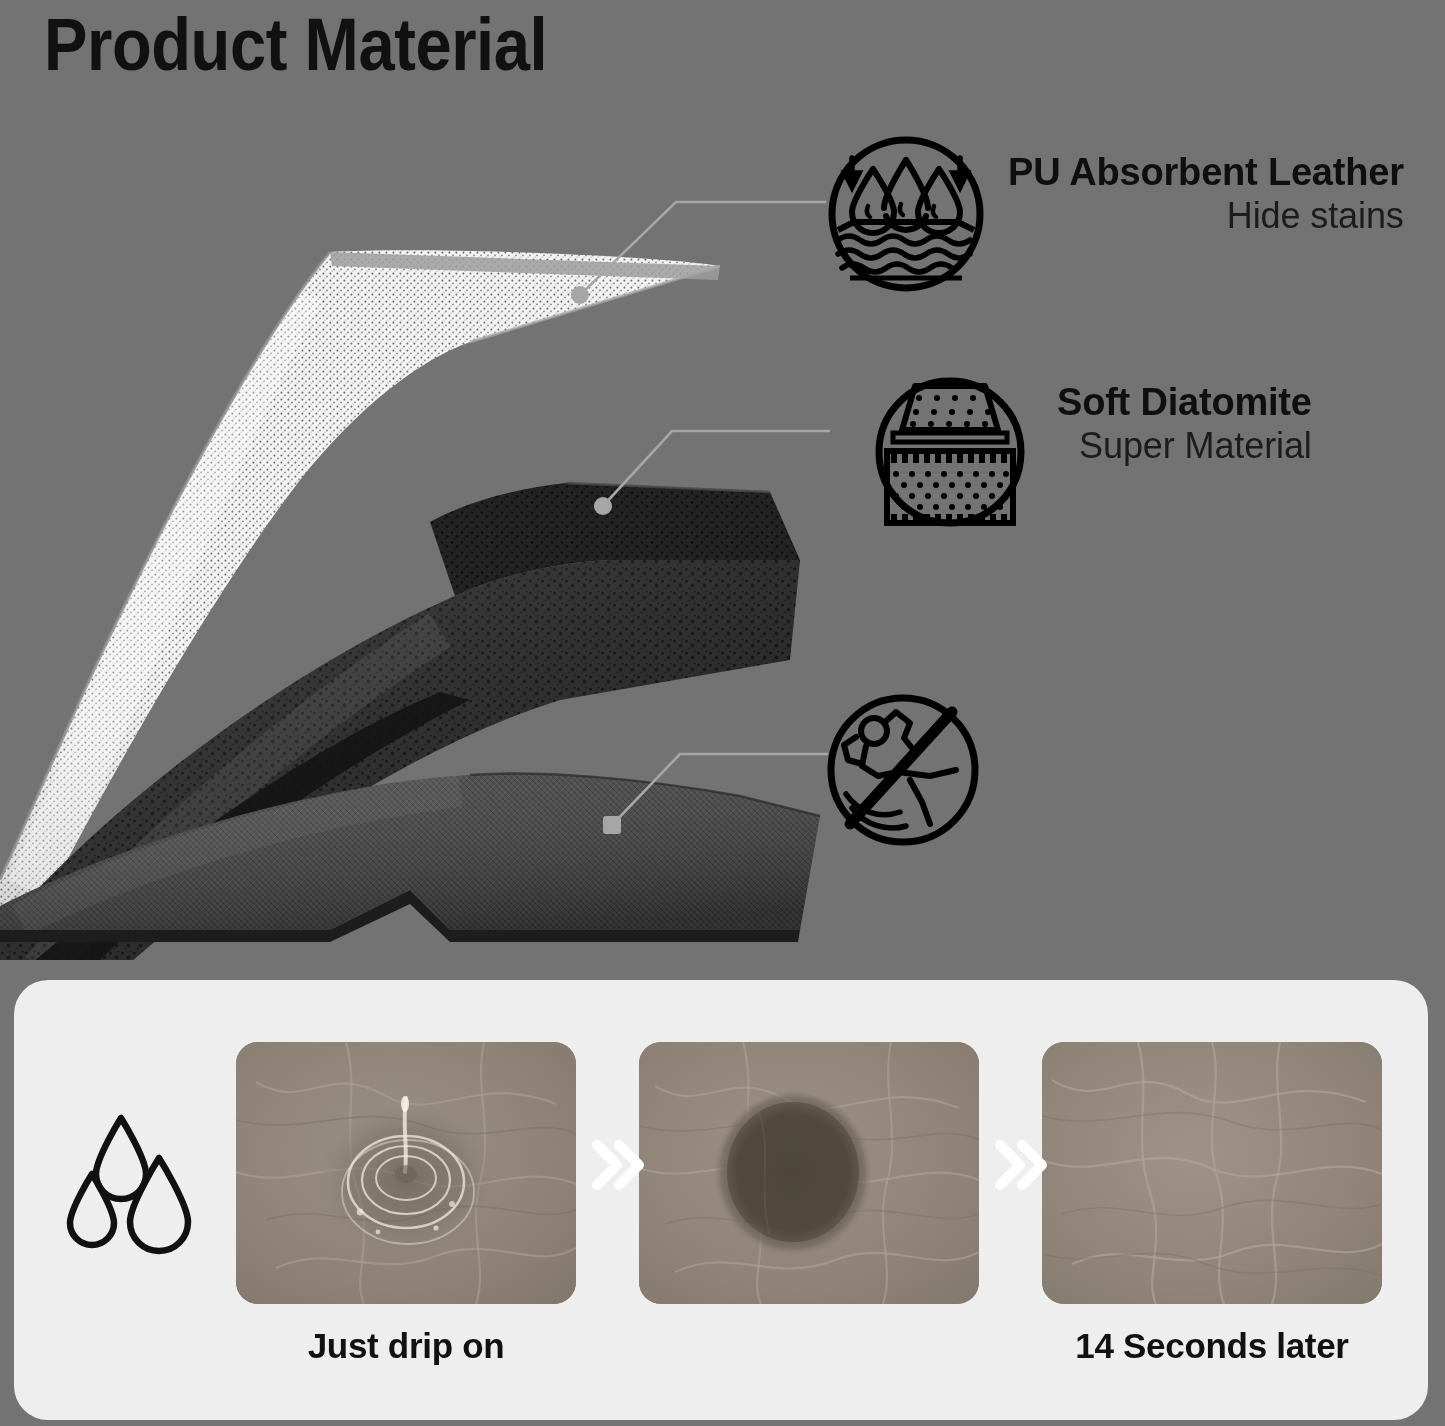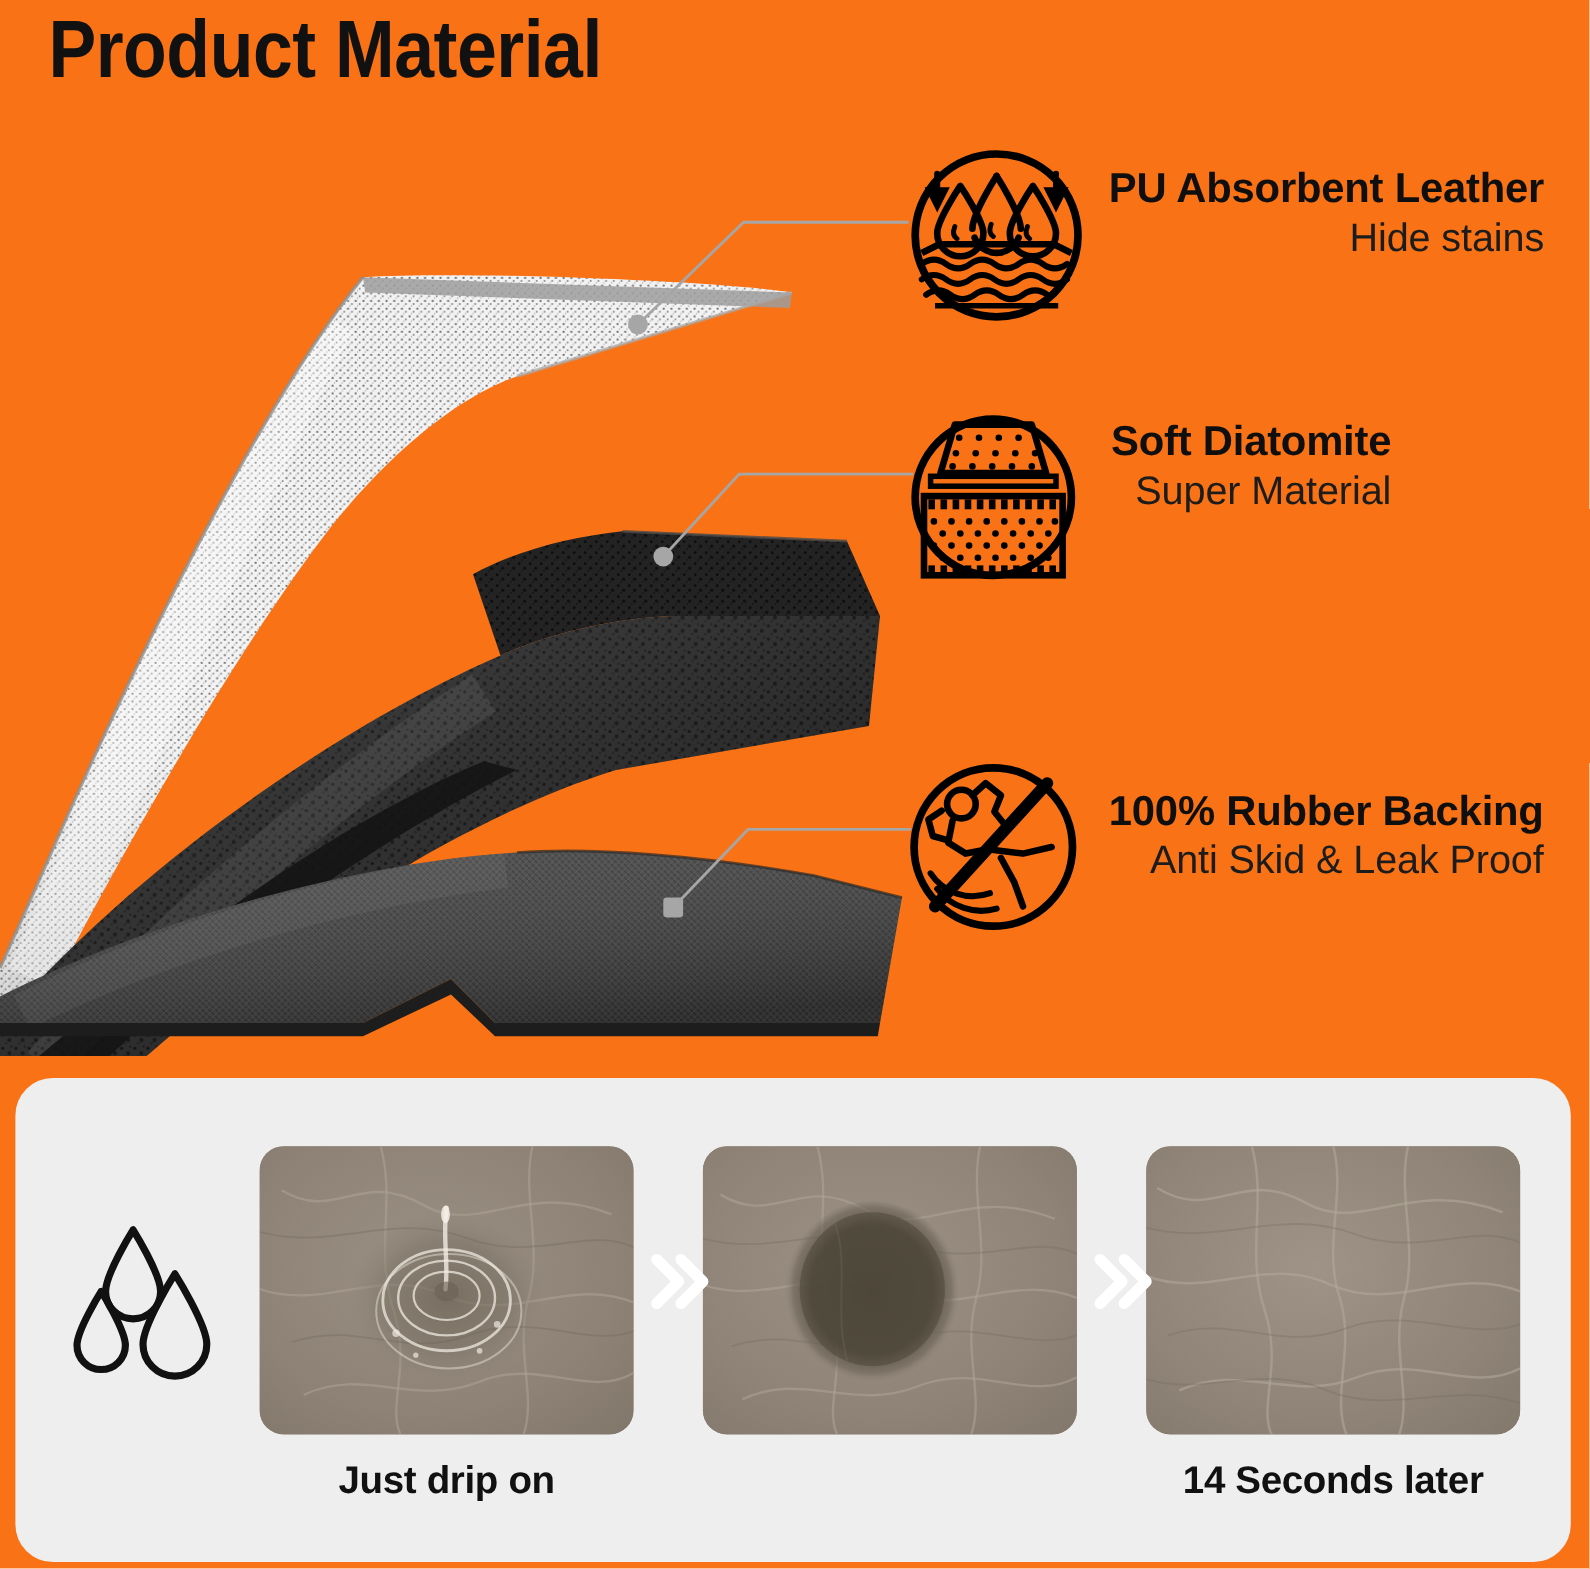--- a/index.html
+++ b/index.html
@@ -2,40 +2,40 @@
 <html><head>
 <meta charset="utf-8">
 <style>
   * { box-sizing: border-box; margin: 0; padding: 0; }
   html, body {
     width: 1445px; height: 1426px;
     background: #ffffff;
     font-family: "Liberation Sans", sans-serif;
     overflow: hidden;
   }
-  #page { position: relative; width: 1445px; height: 1426px; background: #f97316; }
+  #page { position: relative; width: 1445px; height: 1426px; background: #737373; }
 
   
   #page-title {
     position: absolute; left: 44px; top: 2px;
     font-size: 74px; font-weight: 700;
     letter-spacing: -0.5px;
     color: #111111;
     transform: scaleX(0.88);
     transform-origin: left top;
     white-space: nowrap;
   }
 
   
   #layer-illustration { position: absolute; left: 0px; top: 230px; width: 840px; height: 730px; }
 
   
   .callout { position: absolute; display: flex; align-items: flex-start; }
   #callout-0 { left: 826px; top: 134px; }
-  #callout-1 { left: 828px; top: 372px; }
+  #callout-1 { left: 875px; top: 372px; }
   #callout-2 { left: 826px; top: 690px; }
 
   .callout-icon { width: 160px; height: 160px; flex: 0 0 160px; }
   .callout-text { margin-left: 22px; padding-top: 16px; }
   .callout-title {
     font-size: 38px; font-weight: 700; color: #0f0f0f;
     line-height: 1.16; white-space: nowrap; letter-spacing: -0.2px;
   }
   .callout-sub {
     font-size: 36px; font-weight: 400; color: #1c1c1c;
@@ -377,24 +377,20 @@
 
           <path d="M84 90 L 96 112 L 104 134"></path>
 
           <path d="M20 104 A 46 46 0 0 0 74 122" stroke-width="5.5"></path>
           <path d="M26 118 A 50 50 0 0 0 80 136" stroke-width="5.5"></path>
         </g>
 
         <line x1="126" y1="22" x2="24" y2="134" stroke="#000" stroke-width="11" stroke-linecap="round"></line>
       </svg>
     </div>
-    <div class="callout-text">
-      <div class="callout-title">100% Rubber Backing</div>
-      <div class="callout-sub">Anti Skid &amp; Leak Proof</div>
-    </div>
   </div>
 
   <div id="demo-panel">
 
     <div id="droplet-cluster">
       <svg width="180" height="160" viewBox="0 0 180 160" xmlns="http://www.w3.org/2000/svg">
 
         <path d="M63 10 C 63 10, 38 50, 38 66 A 25 25 0 0 0 88 66 C 88 50, 63 10, 63 10 Z" fill="none" stroke="#111" stroke-width="6.5" stroke-linejoin="round"></path>
 
         <path d="M34 66 C 34 66, 12 101, 12 115 A 22 22 0 0 0 56 115 C 56 101, 34 66, 34 66 Z" fill="none" stroke="#111" stroke-width="6.5" stroke-linejoin="round"></path>

